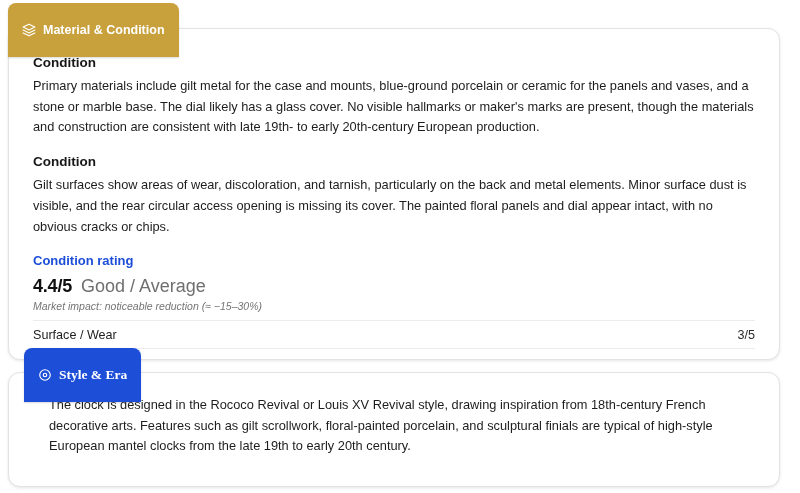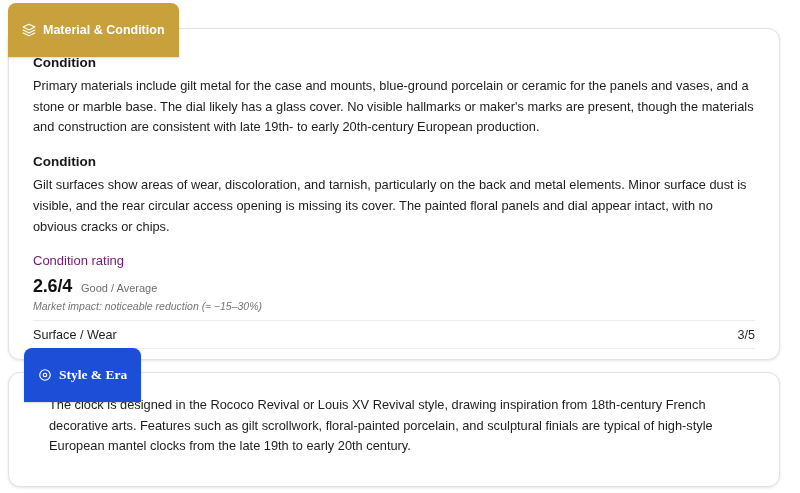--- a/index.html
+++ b/index.html
@@ -75,37 +75,37 @@
   }
   .sec-para {
     font-size: 12.8px;
     line-height: 1.62;
     color: #1d1d1d;
     margin: 0 0 16px 0;
   }
 
   .rating-title {
     font-size: 13px;
-    font-weight: normal;
-    color: #701a75;
+    font-weight: bold;
+    color: #1d4ed8;
     margin: 2px 0 8px 0;
   }
   .rating-row {
     display: flex;
     align-items: baseline;
     gap: 9px;
   }
   .rating-score {
     font-size: 18px;
     font-weight: bold;
     color: #111111;
     letter-spacing: -0.2px;
   }
   .rating-word {
-    font-size: 11px;
+    font-size: 18px;
     color: #6f6f6f;
   }
   .rating-note {
     font-size: 10.5px;
     color: #757575;
     margin-top: 3px;
     font-style: italic;
   }
 
   .metrics {
@@ -149,21 +149,21 @@
   <div class="card-body">
 
     <div class="sec-title">Condition</div>
     <p class="sec-para">Primary materials include gilt metal for the case and mounts, blue-ground porcelain or ceramic for the panels and vases, and a stone or marble base. The dial likely has a glass cover. No visible hallmarks or maker's marks are present, though the materials and construction are consistent with late 19th- to early 20th-century European production.</p>
 
     <div class="sec-title">Condition</div>
     <p class="sec-para">Gilt surfaces show areas of wear, discoloration, and tarnish, particularly on the back and metal elements. Minor surface dust is visible, and the rear circular access opening is missing its cover. The painted floral panels and dial appear intact, with no obvious cracks or chips.</p>
 
     <div class="rating-title">Condition rating</div>
     <div class="rating-row">
-      <span class="rating-score">2.6/4</span>
+      <span class="rating-score">4.4/5</span>
       <span class="rating-word">Good / Average</span>
     </div>
     <div class="rating-note">Market impact: noticeable reduction (≈ −15–30%)</div>
 
     <div class="metrics">
       <div class="metric">
         <span>Surface / Wear</span>
         <span class="metric-val">3/5</span>
       </div>
       <div class="metric">

